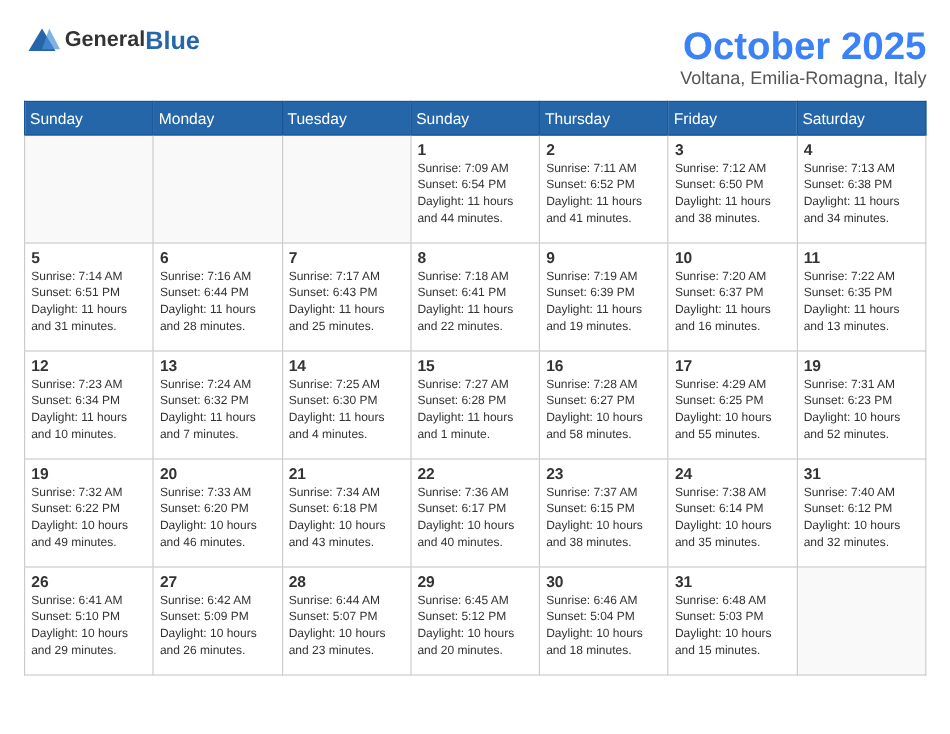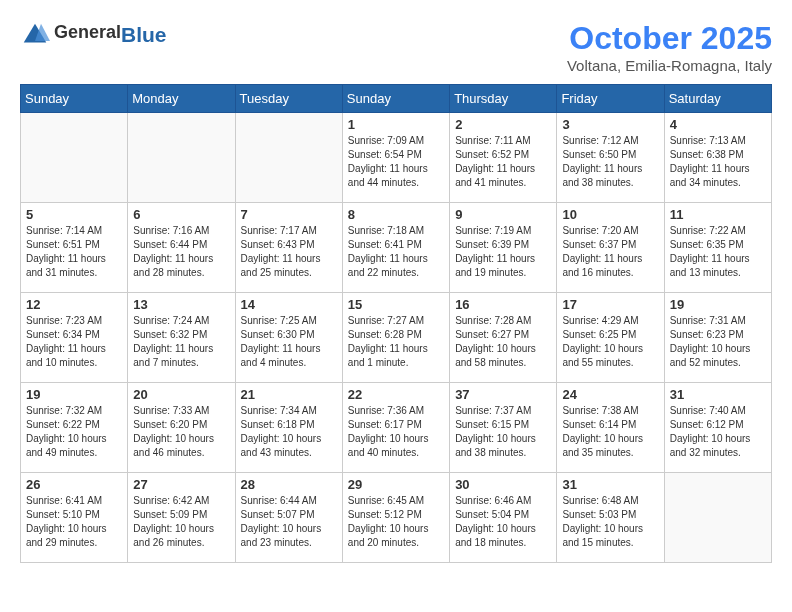--- a/index.html
+++ b/index.html
@@ -268,21 +268,21 @@
 and 43 minutes.</div>
         </td>
         <td>
           <div class="day-num">22</div>
           <div class="day-info">Sunrise: 7:36 AM
 Sunset: 6:17 PM
 Daylight: 10 hours
 and 40 minutes.</div>
         </td>
         <td>
-          <div class="day-num">37</div>
+          <div class="day-num">23</div>
           <div class="day-info">Sunrise: 7:37 AM
 Sunset: 6:15 PM
 Daylight: 10 hours
 and 38 minutes.</div>
         </td>
         <td>
           <div class="day-num">24</div>
           <div class="day-info">Sunrise: 7:38 AM
 Sunset: 6:14 PM
 Daylight: 10 hours

